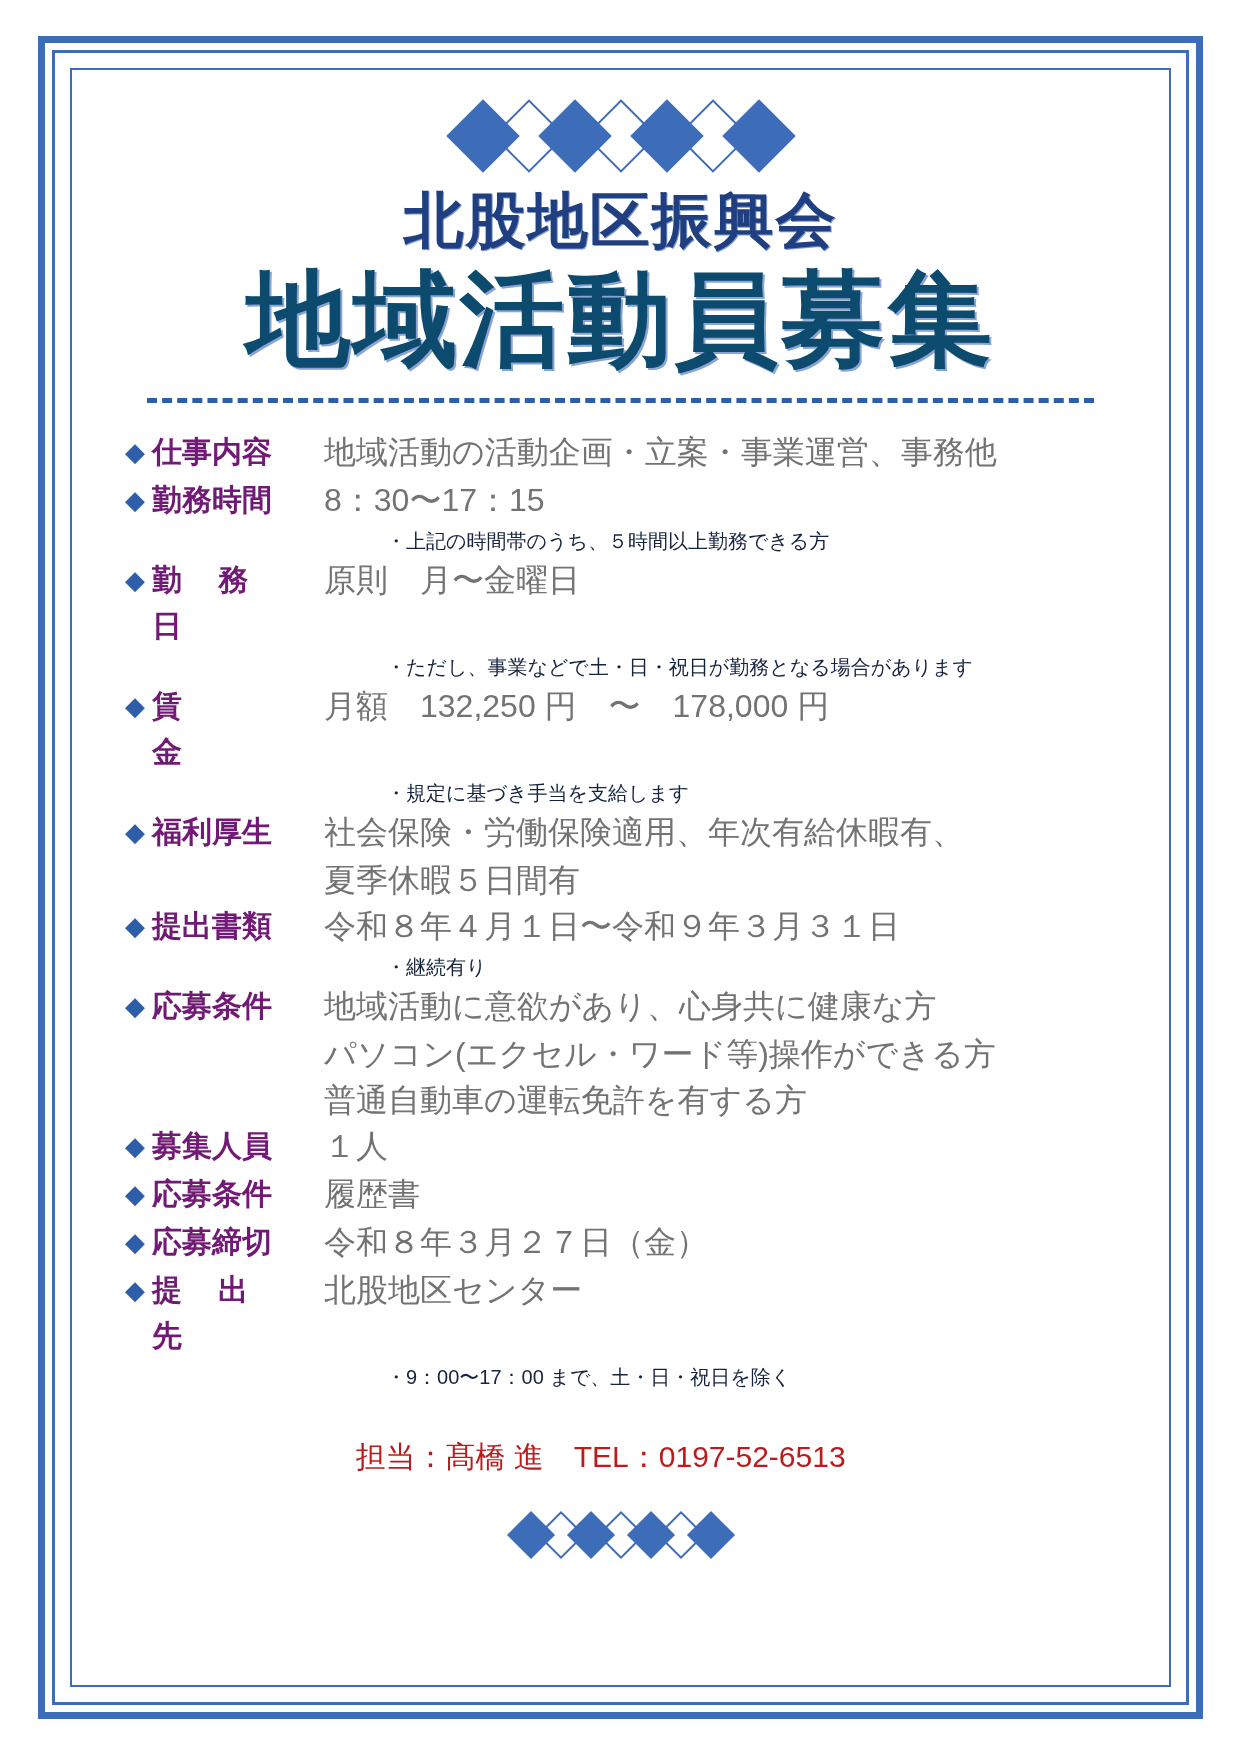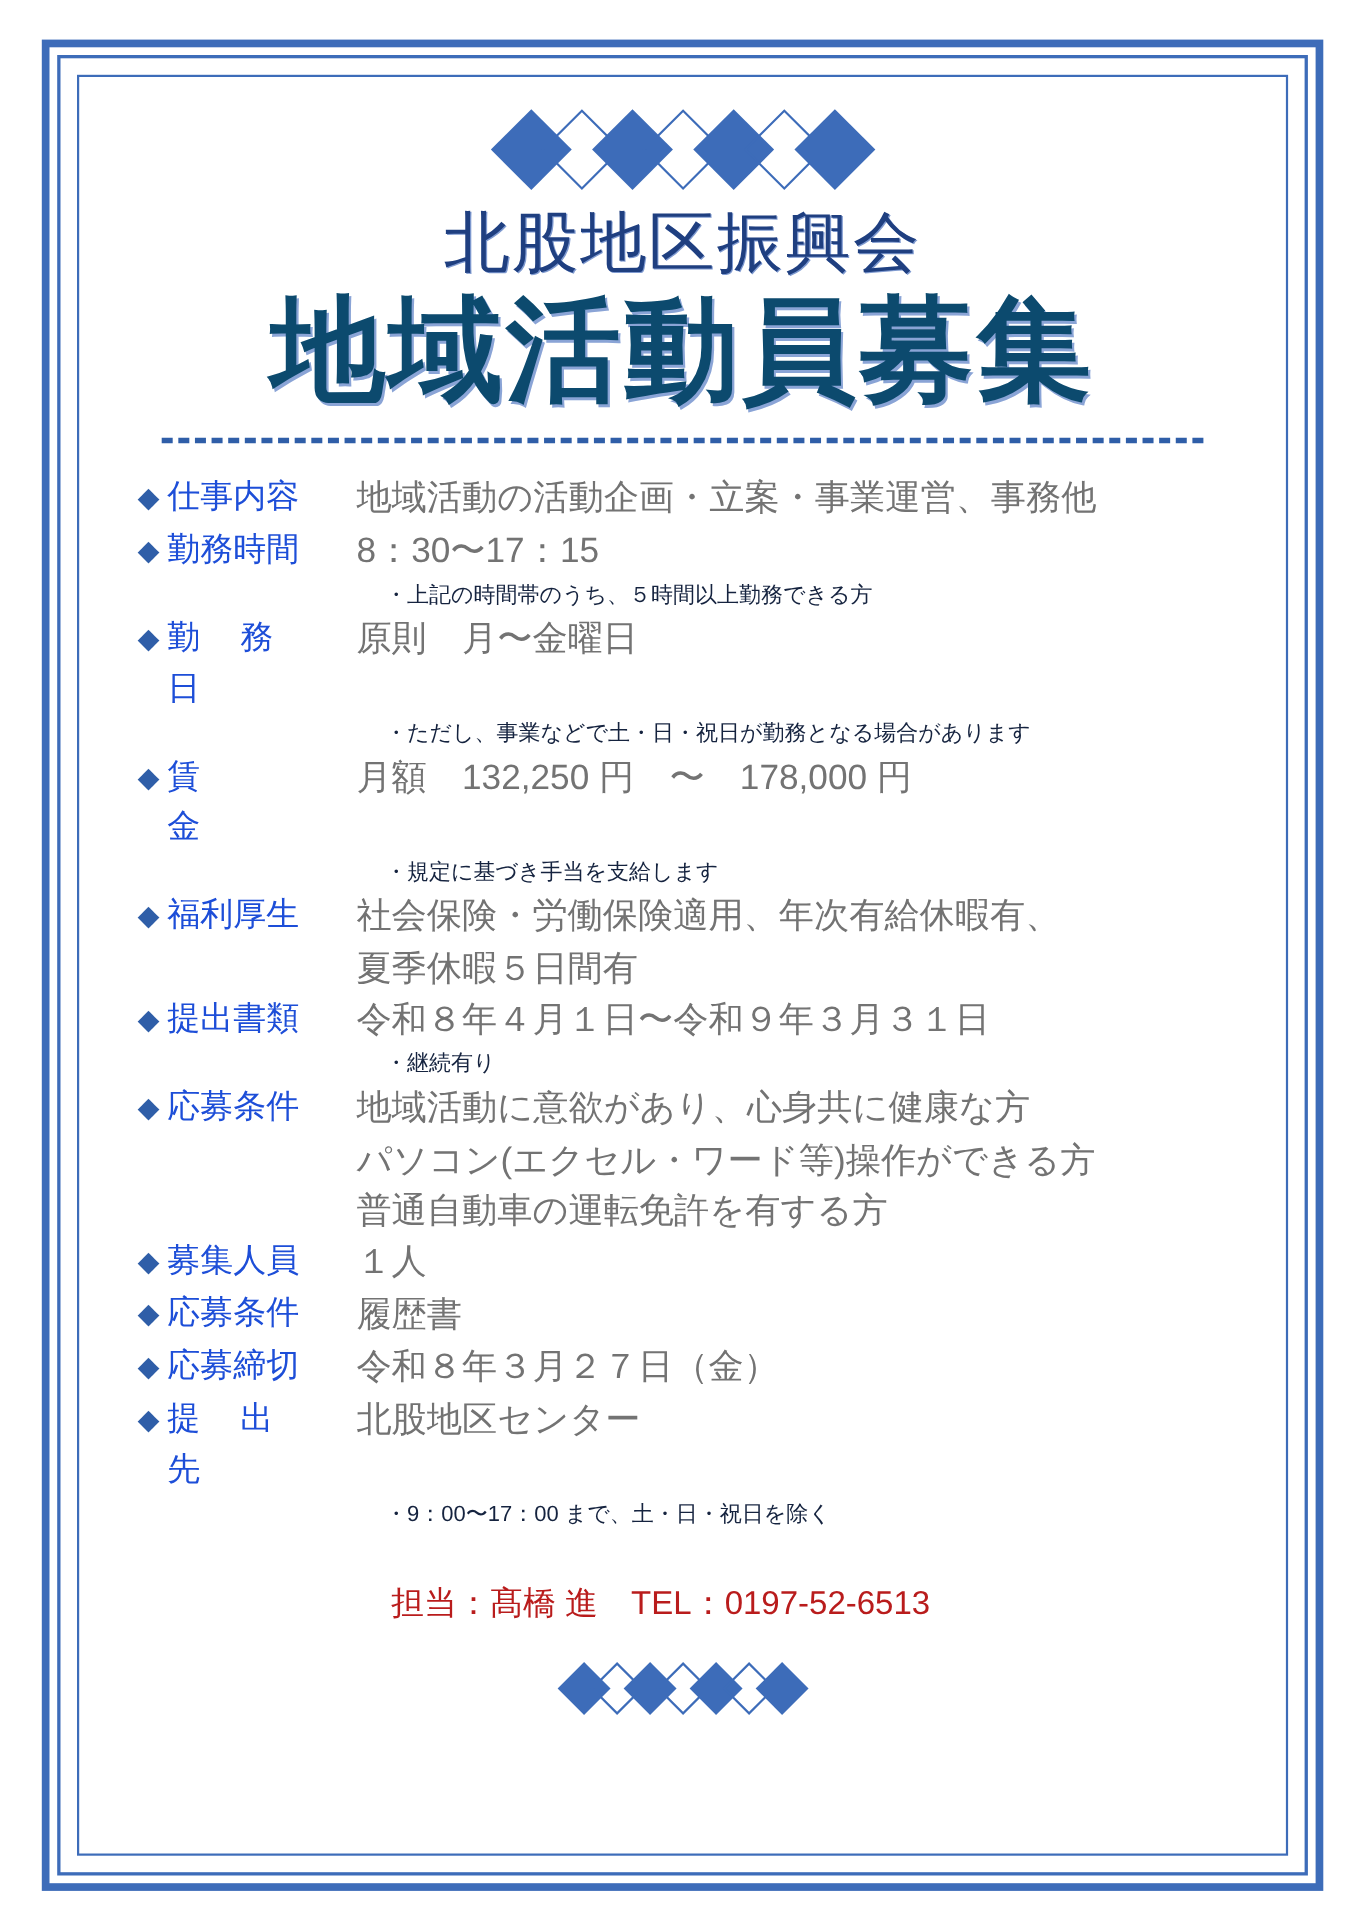--- a/index.html
+++ b/index.html
@@ -76,21 +76,21 @@
     margin: 0 -2px;
   }
 
   
   .title-block {
     text-align: center;
     margin-top: 26px;
   }
   .title-sub {
     font-size: 60px;
-    font-weight: normal;
+    font-weight: bold;
     color: #1f3f80;
     letter-spacing: 2px;
     line-height: 1.1;
     text-shadow: 1px 1px 0 #7f9ad0;
   }
   .title-main {
     font-size: 104px;
     font-weight: bold;
     color: #0c4a6e;
     letter-spacing: 3px;
@@ -122,40 +122,41 @@
     font-size: 26px;
     line-height: 46px;
     width: 34px;
     flex: none;
     text-align: center;
   }
   .label {
     width: 172px;
     flex: none;
     font-size: 30px;
-    font-weight: normal;
-    color: #1d4ed8;
+    font-weight: bold;
+    color: #701a75;
     line-height: 46px;
     letter-spacing: 0px;
   }
   .label.spaced { letter-spacing: 14px; }
   .value {
     font-size: 32px;
     color: #737373;
     line-height: 46px;
     flex: 1;
   }
   .note {
     font-size: 20px;
     color: #15233f;
     line-height: 32px;
     padding-left: 26px;
   }
   .sub-row {
     display: flex;
+    gap: 36px;
   }
   .sub-row .spacer {
     width: 206px;
     flex: none;
   }
   .cont-row {
     display: flex;
   }
   .cont-row .spacer {
     width: 206px;

